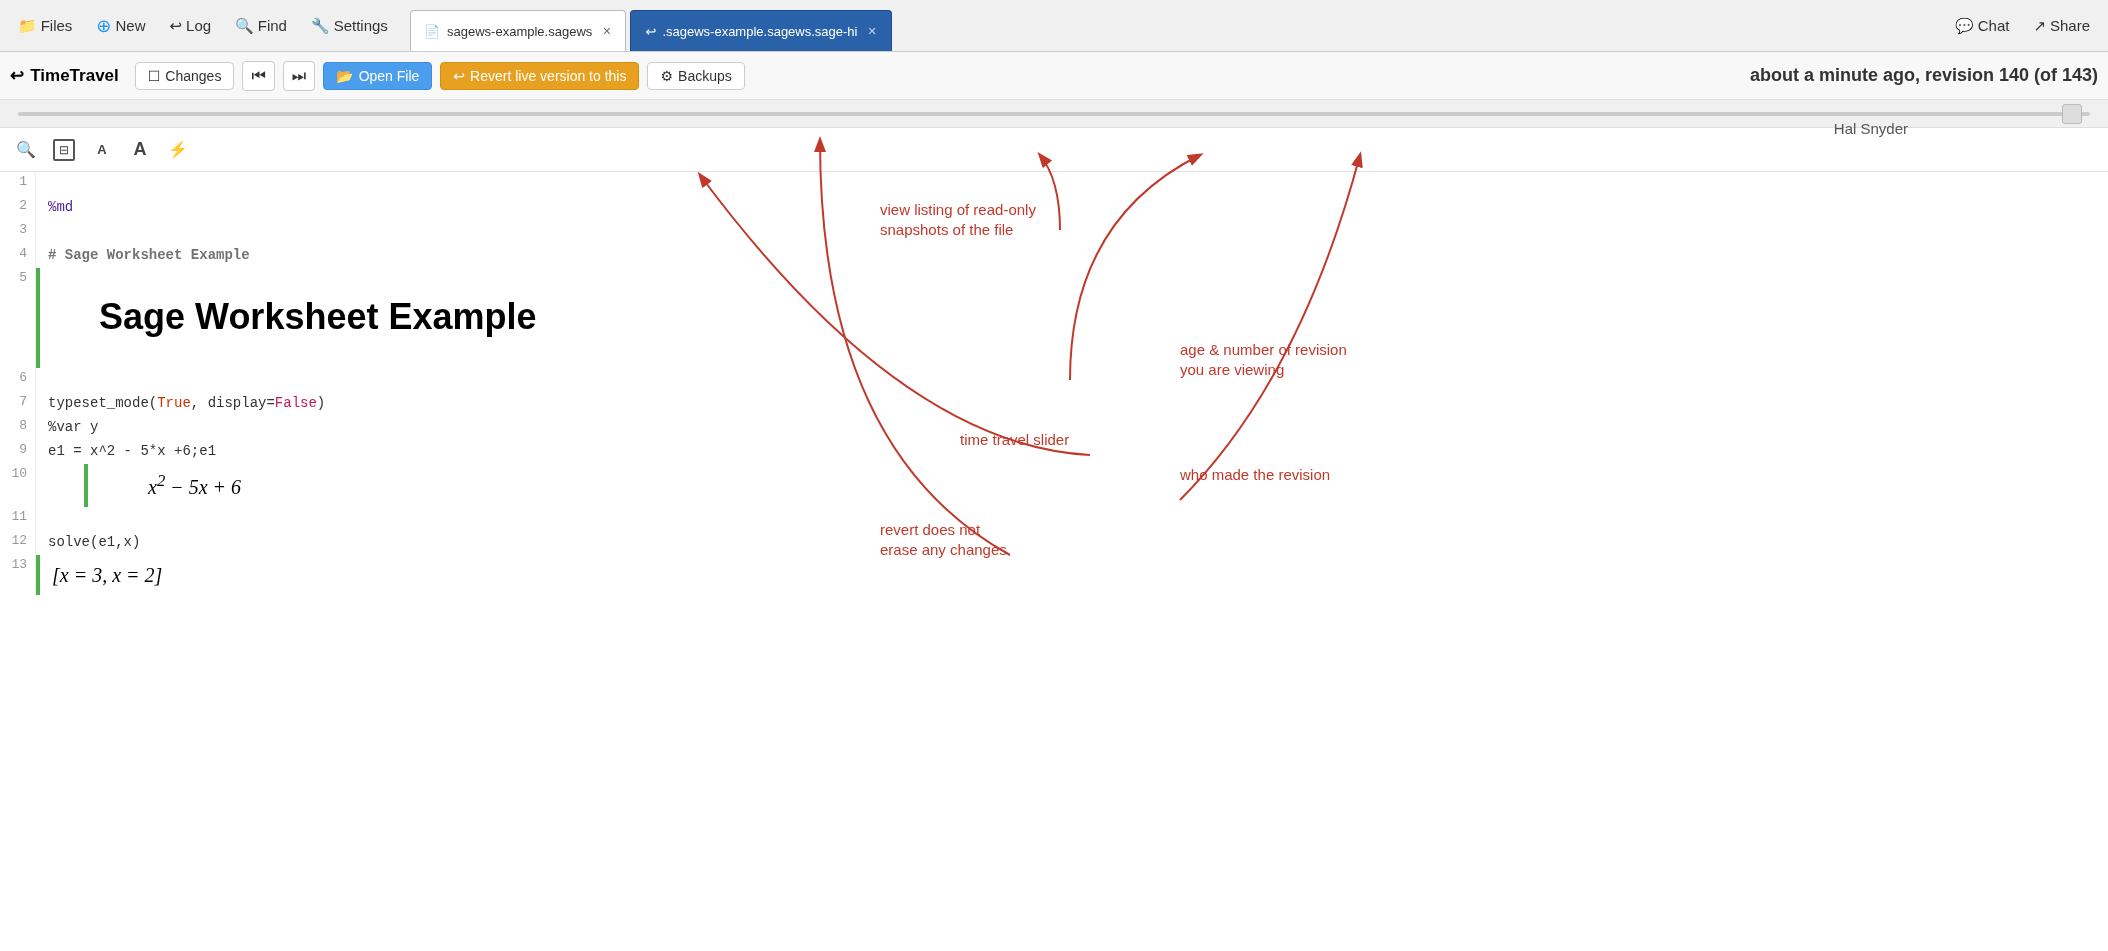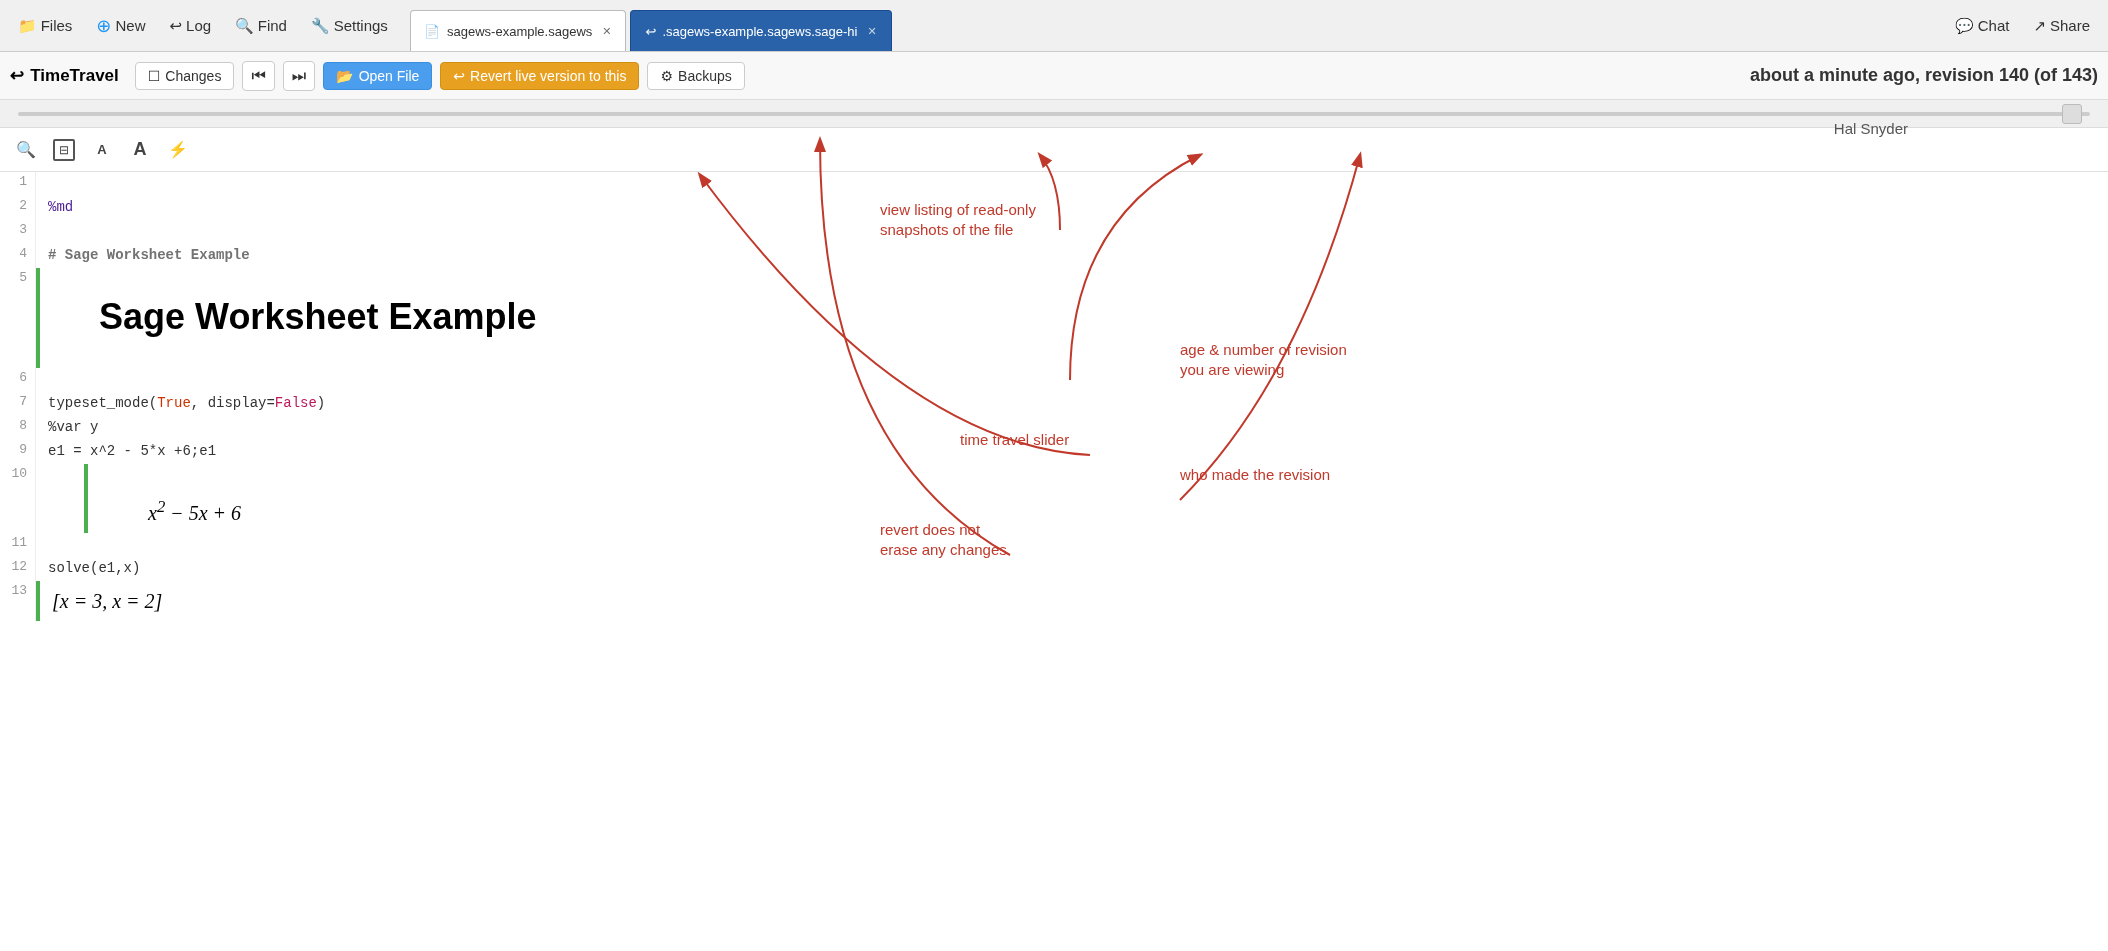--- a/index.html
+++ b/index.html
@@ -301,21 +301,21 @@
       <div class="code-line">
         <div class="line-num">9</div>
         <div class="line-content">
           <span style="color:#333;font-family:'Courier New',monospace;">e1 = x^2 - 5*x +6;e1</span>
         </div>
       </div>
 
       <div class="code-line" style="min-height:36px;gap:48px;">
         <div class="line-num">10</div>
         <div class="green-bar"></div>
-        <div style="flex:1;padding:4px 12px;margin-top:26px;">
+        <div style="flex:1;padding:4px 12px;">
           <span style="font-family:'Times New Roman',serif;font-size:20px;font-style:italic;">x<sup>2</sup> − 5x + 6</span>
         </div>
       </div>
 
       <div class="code-line">
         <div class="line-num">11</div>
         <div class="line-content"></div>
       </div>
 
       <div class="code-line">

